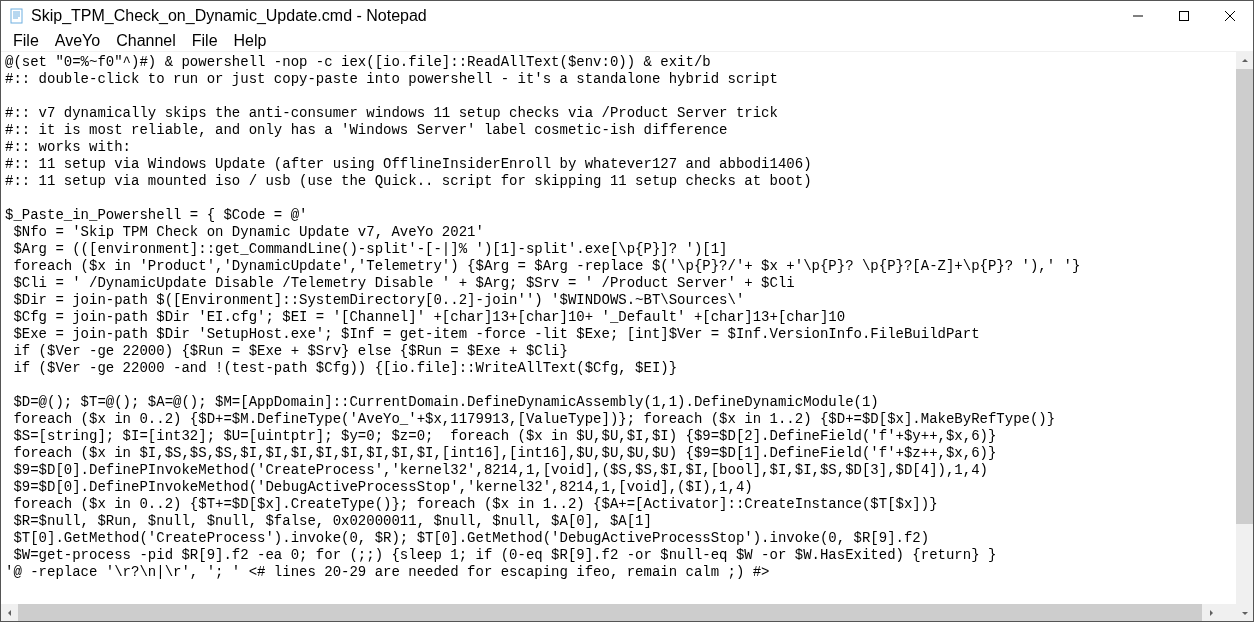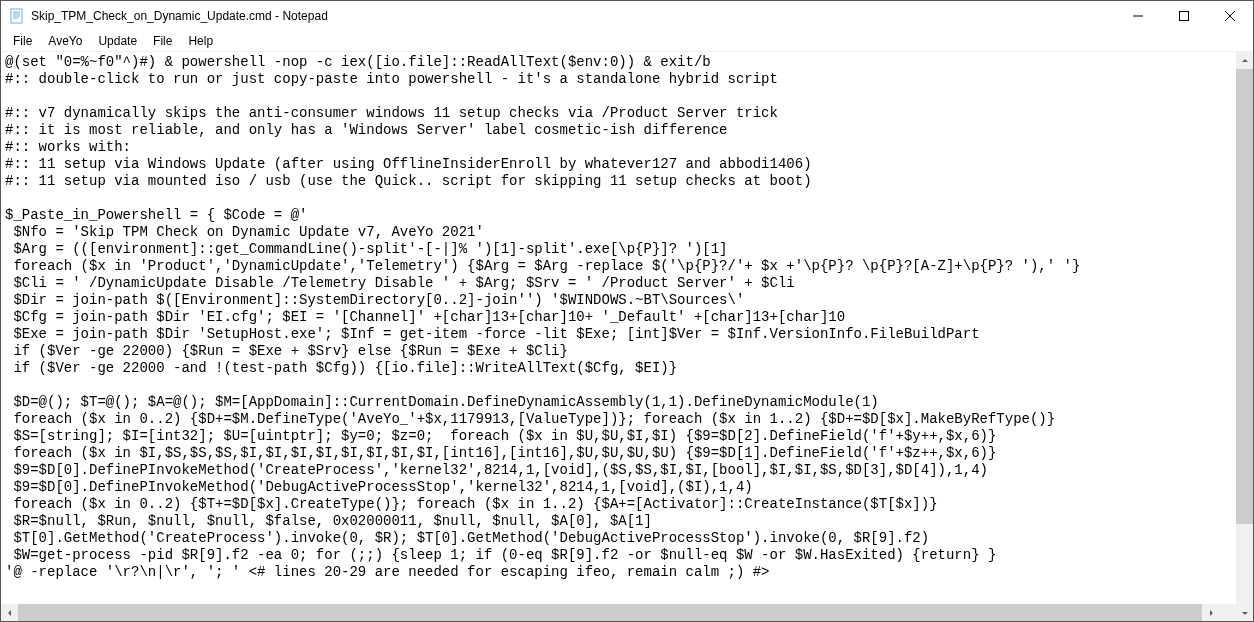--- a/index.html
+++ b/index.html
@@ -30,21 +30,21 @@
     }
     .titlebar-icon {
       width: 16px;
       height: 16px;
       margin-right: 6px;
       display: flex;
       align-items: center;
       justify-content: center;
     }
     .titlebar-title {
-      font-size: 12px;
+      font-size: 16px;
       color: #000;
       flex: 1;
     }
     .window-controls {
       display: flex;
       height: 100%;
     }
     .window-control {
       width: 46px;
       height: 30px;
@@ -57,21 +57,21 @@
     }
     .menubar {
       height: 20px;
       display: flex;
       align-items: center;
       padding-left: 4px;
       background: #fff;
     }
     .menu-item {
       padding: 1px 8px;
-      font-size: 12px;
+      font-size: 16px;
       color: #000;
       cursor: default;
     }
     .content-wrap {
       flex: 1;
       display: flex;
       overflow: hidden;
       border-top: 1px solid #f0f0f0;
     }
     .editor {
@@ -183,21 +183,21 @@
             <line x1="0" y1="0" x2="10" y2="10" stroke="#000" stroke-width="1"></line>
             <line x1="10" y1="0" x2="0" y2="10" stroke="#000" stroke-width="1"></line>
           </svg>
       </div>
     </div>
   </div>
 
   <div class="menubar">
     <div class="menu-item">File</div>
     <div class="menu-item">AveYo</div>
-    <div class="menu-item">Update</div>
+    <div class="menu-item">Channel</div>
     <div class="menu-item">File</div>
     <div class="menu-item">Help</div>
   </div>
 
   <div class="content-wrap">
     <div class="main-area">
       <div class="editor">@(set "0=%~f0"^)#) &amp; powershell -nop -c iex([io.file]::ReadAllText($env:0)) &amp; exit/b
 #:: double-click to run or just copy-paste into powershell - it's a standalone hybrid script
 
 #:: v7 dynamically skips the anti-consumer windows 11 setup checks via /Product Server trick

